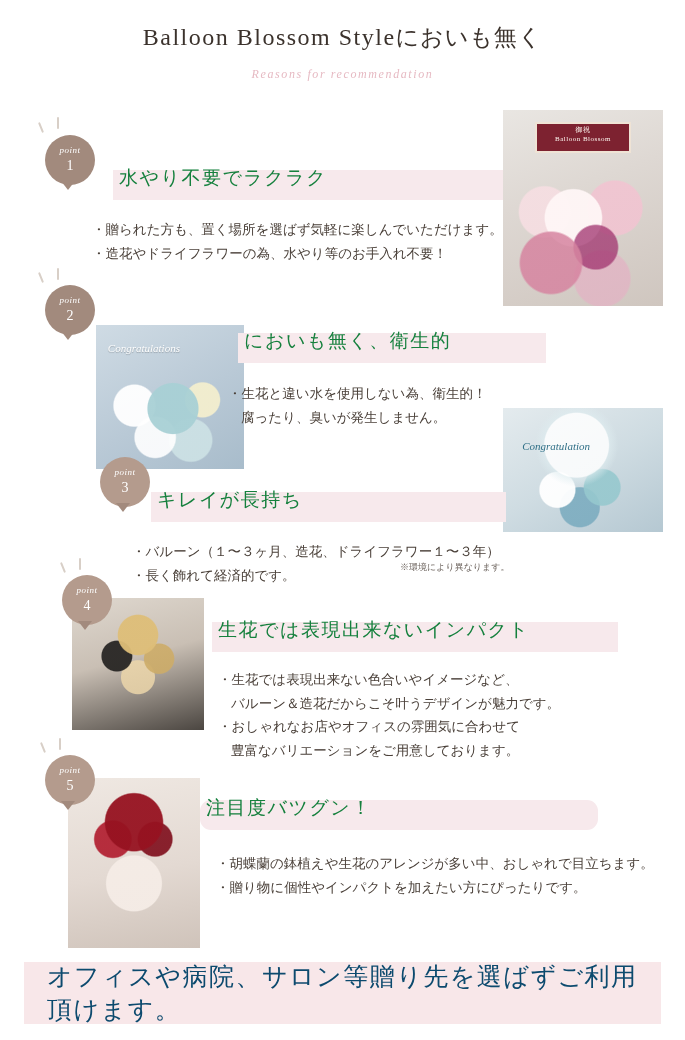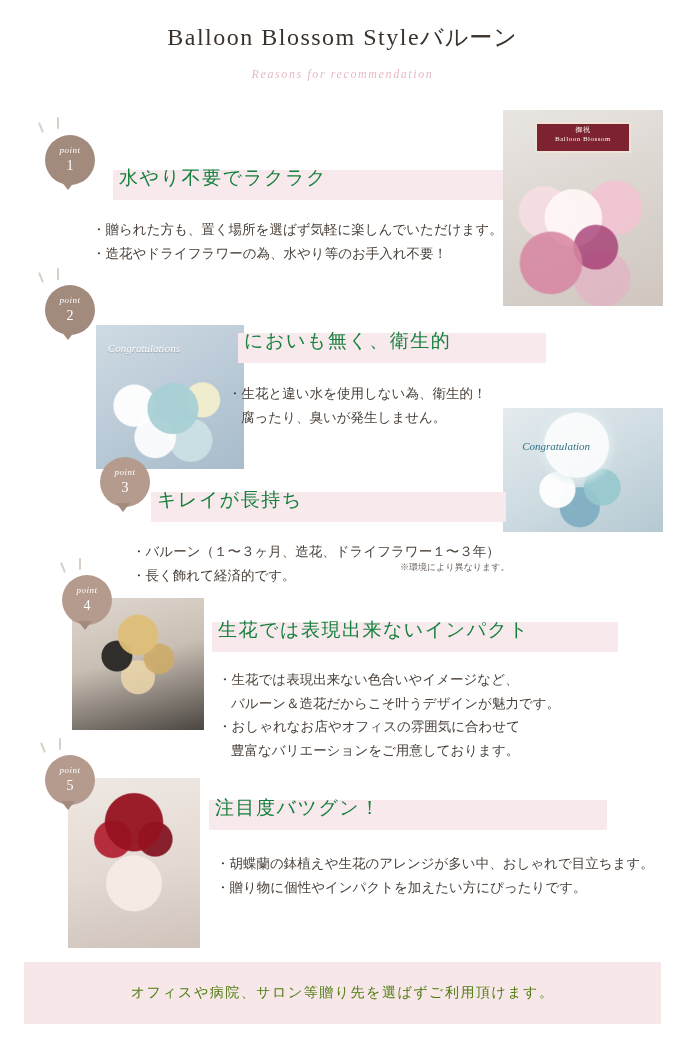--- a/index.html
+++ b/index.html
@@ -224,31 +224,32 @@
     left: 24px;
     top: 962px;
     width: 637px;
     height: 62px;
     background: #f8e7e9;
     display: flex;
     align-items: center;
     justify-content: center;
   }
   .footer .footer-text {
-    font-size: 14px;
+    font-size: 25px;
     letter-spacing: 1.5px;
-    color: #4d7c0f;
+    color: #0c4a6e;
+    margin-left: 23px;
   }
 </style>
 </head>
 <body>
 
 <div class="header">
   <div class="title-line1">
-    <span class="en">Balloon Blossom Style</span><span>バルーン</span>
+    <span class="en">Balloon Blossom Style</span><span>においも無く</span>
   </div>
   <div class="subtitle">Reasons for recommendation</div>
 </div>
 
 <div class="spark" style="left:40px; top:122px; height:11px; transform:rotate(-22deg);"></div>
 <div class="spark" style="left:57px; top:117px; height:12px;"></div>
 <div class="point-badge brown" style="left:45px; top:135px;">
   <span class="pt-label">point</span>
   <span class="pt-num">1</span>
   <span class="tail"></span>
@@ -347,21 +348,21 @@
 <div class="point-badge tan" style="left:45px; top:755px;">
   <span class="pt-label">point</span>
   <span class="pt-num">5</span>
   <span class="tail"></span>
 </div>
 
 <div class="photo p5" style="left:68px; top:778px; width:132px; height:170px;">
   <div class="inner"></div>
 </div>
 
-<div class="band" style="left:209px; top:800px; width:398px;">
+<div class="band" style="left:200px; top:800px; width:398px;border-radius:11px;">
   <span class="band-text">注目度バツグン！</span>
 </div>
 
 <div class="txt" style="left:216px; top:852px;">
   <div class="line">・胡蝶蘭の鉢植えや生花のアレンジが多い中、おしゃれで目立ちます。</div>
   <div class="line">・贈り物に個性やインパクトを加えたい方にぴったりです。</div>
 </div>
 
 <div class="footer">
   <span class="footer-text">オフィスや病院、サロン等贈り先を選ばずご利用頂けます。</span>

